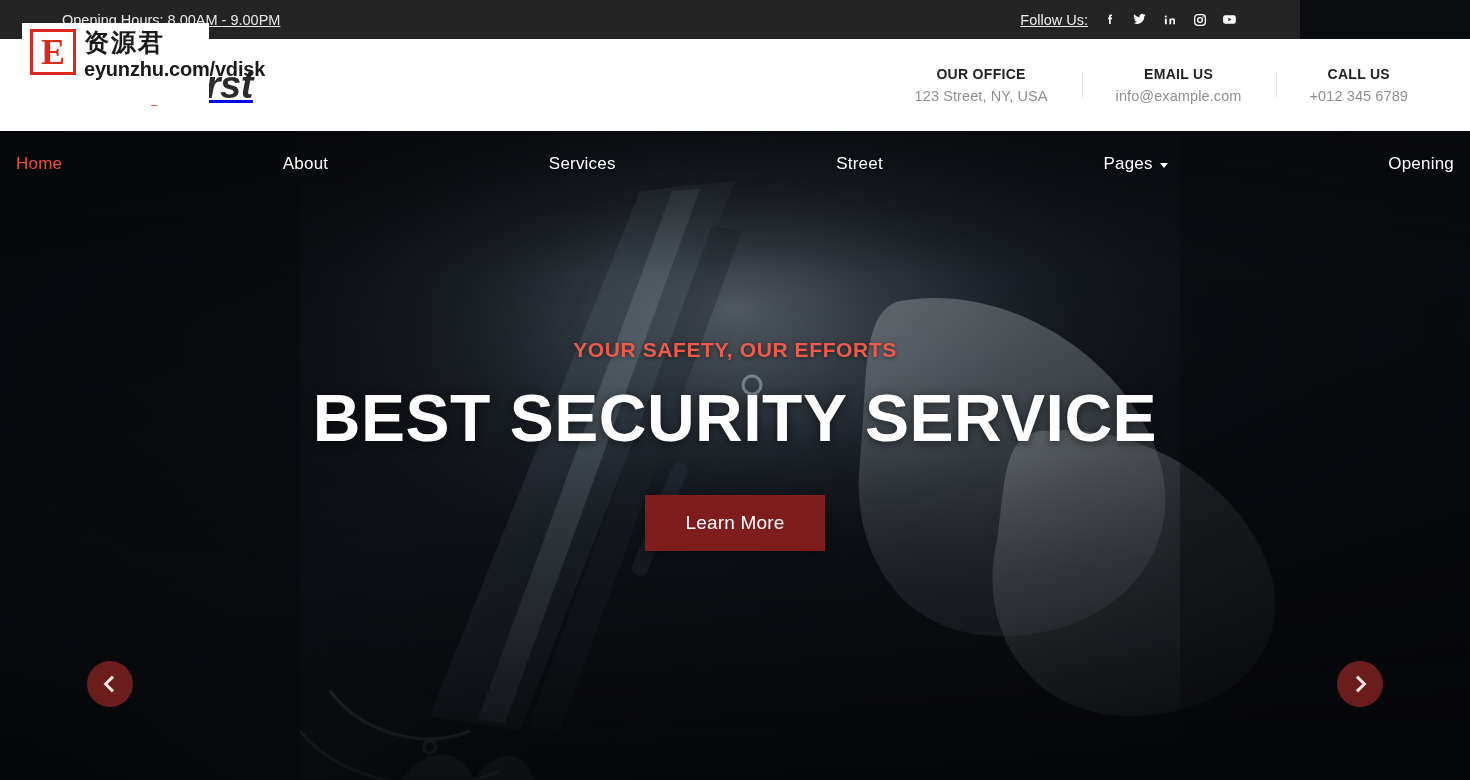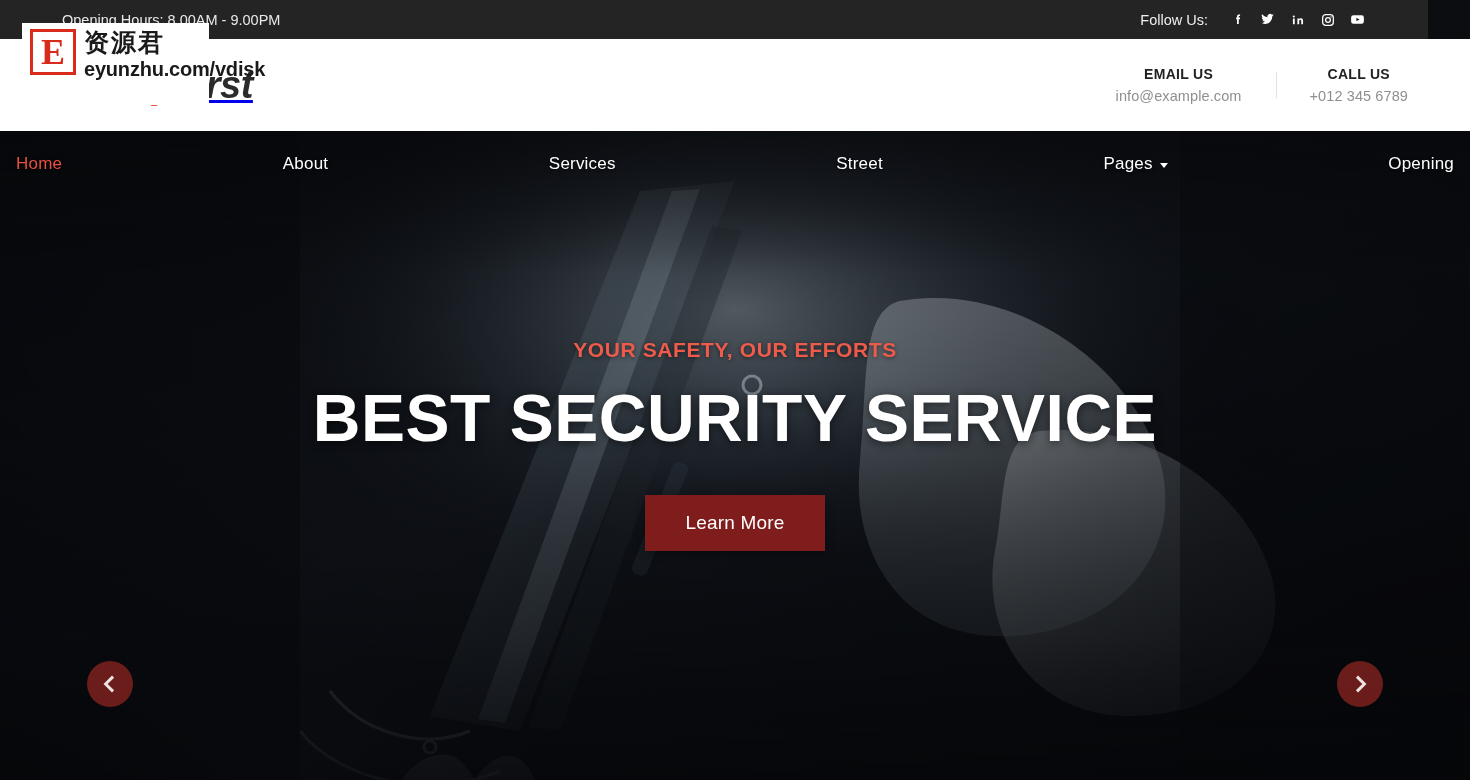--- a/index.html
+++ b/index.html
@@ -5,26 +5,26 @@
   * { margin:0; padding:0; box-sizing:border-box; }
   html, body { width:1470px; height:780px; overflow:hidden; }
   body {
     font-family:"Liberation Sans", sans-serif;
     background:#0c0d11;
     -webkit-font-smoothing:antialiased;
   }
 
   
   .topbar{
-    position:absolute; left:0; top:0; width:1428px; height:39px;
+    position:absolute; left:0; top:0; width:1300px; height:39px;
     background:#242424; display:flex; align-items:center;
-    padding:0 62px; color:#e9e9e9; font-size:14.5px;
+    padding:0 62px; color:#e9e9e9; font-size:14.5px;text-decoration:underline;
   }
   .topbar .follow{ margin-left:auto; display:flex; align-items:center; gap:13px; }
-  .topbar .follow-label{ color:#efefef; font-size:14.5px; margin-right:8px; }
+  .topbar .follow-label{ color:#efefef; font-size:14.5px; margin-right:0; }
   .soc{ width:17px; height:17px; display:flex; align-items:center; justify-content:center;
         color:#fff; cursor:pointer; }
   .soc svg{ display:block; }
 
   
   .header{
     position:absolute; left:0; top:39px; width:1470px; height:92px;
     background:#ffffff; display:flex; align-items:center; padding:0 62px;
   }
   .logo{ display:flex; align-items:baseline; font-size:38px; font-style:italic;
@@ -169,20 +169,24 @@
   </div>
 </div>
 
 <div class="header">
   <a class="logo" href="#">
     <span class="s1">Safety</span>
       <span class="s2">First</span>
   </a>
 
   <div class="contact-group">
+    <div class="cblock">
+      <div class="ctitle">OUR OFFICE</div>
+      <div class="cval">123 Street, NY, USA</div>
+    </div>
     <div class="cblock">
       <div class="ctitle">EMAIL US</div>
       <div class="cval">info@example.com</div>
     </div>
     <div class="cblock">
       <div class="ctitle">CALL US</div>
       <div class="cval">+012 345 6789</div>
     </div>
   </div>
 </div>

